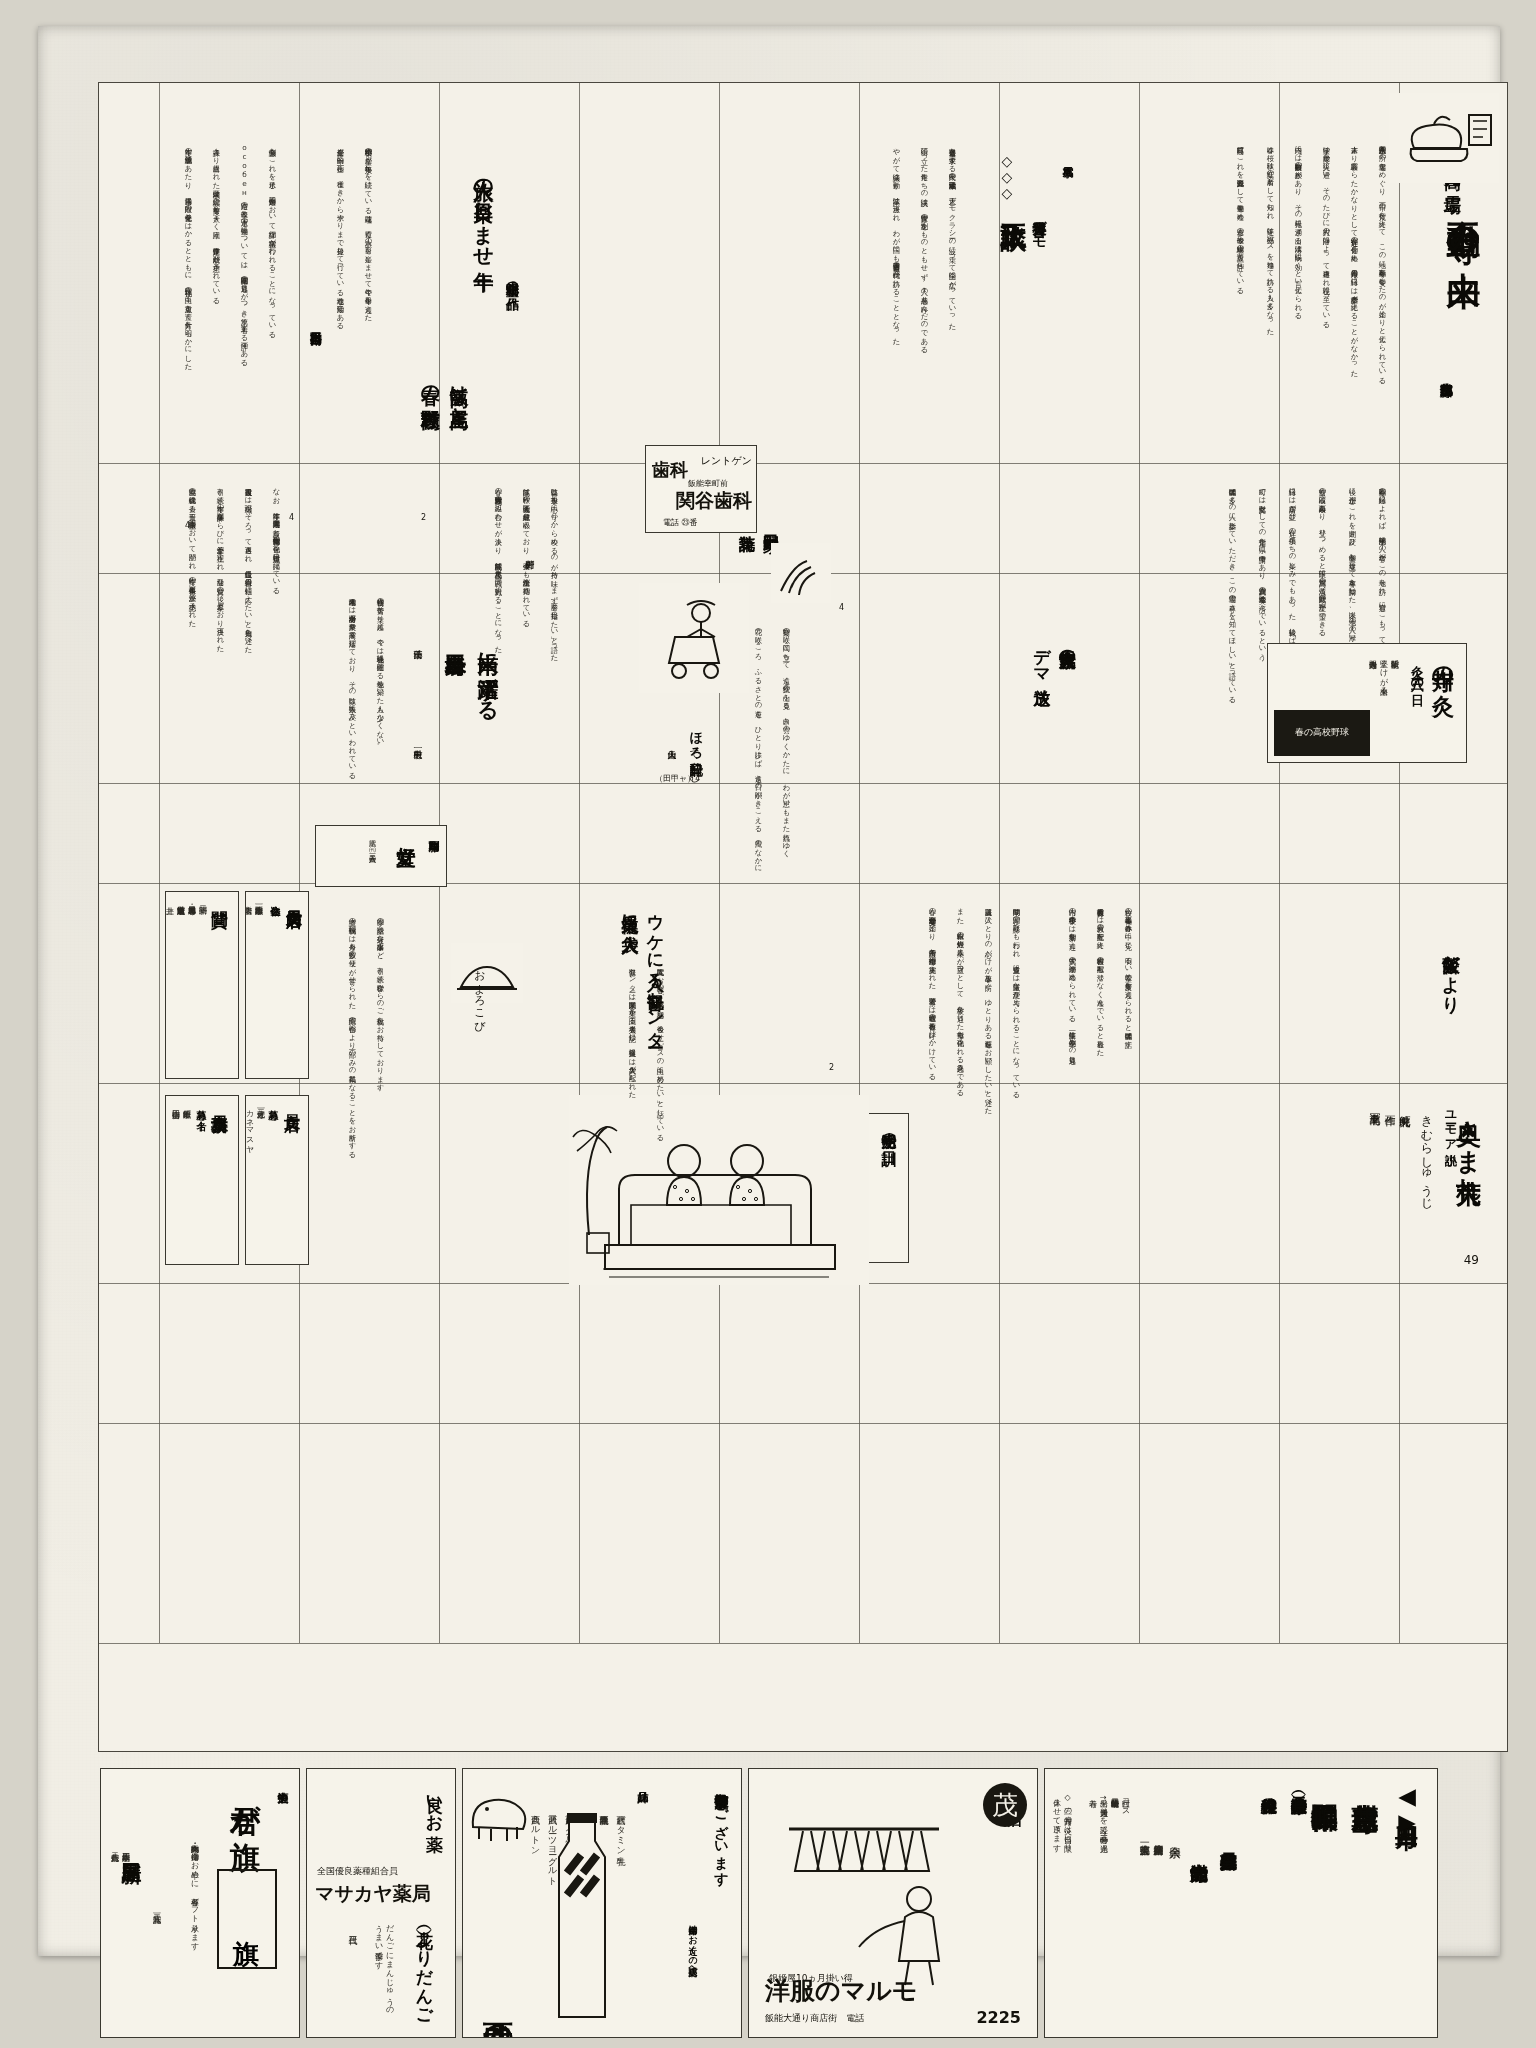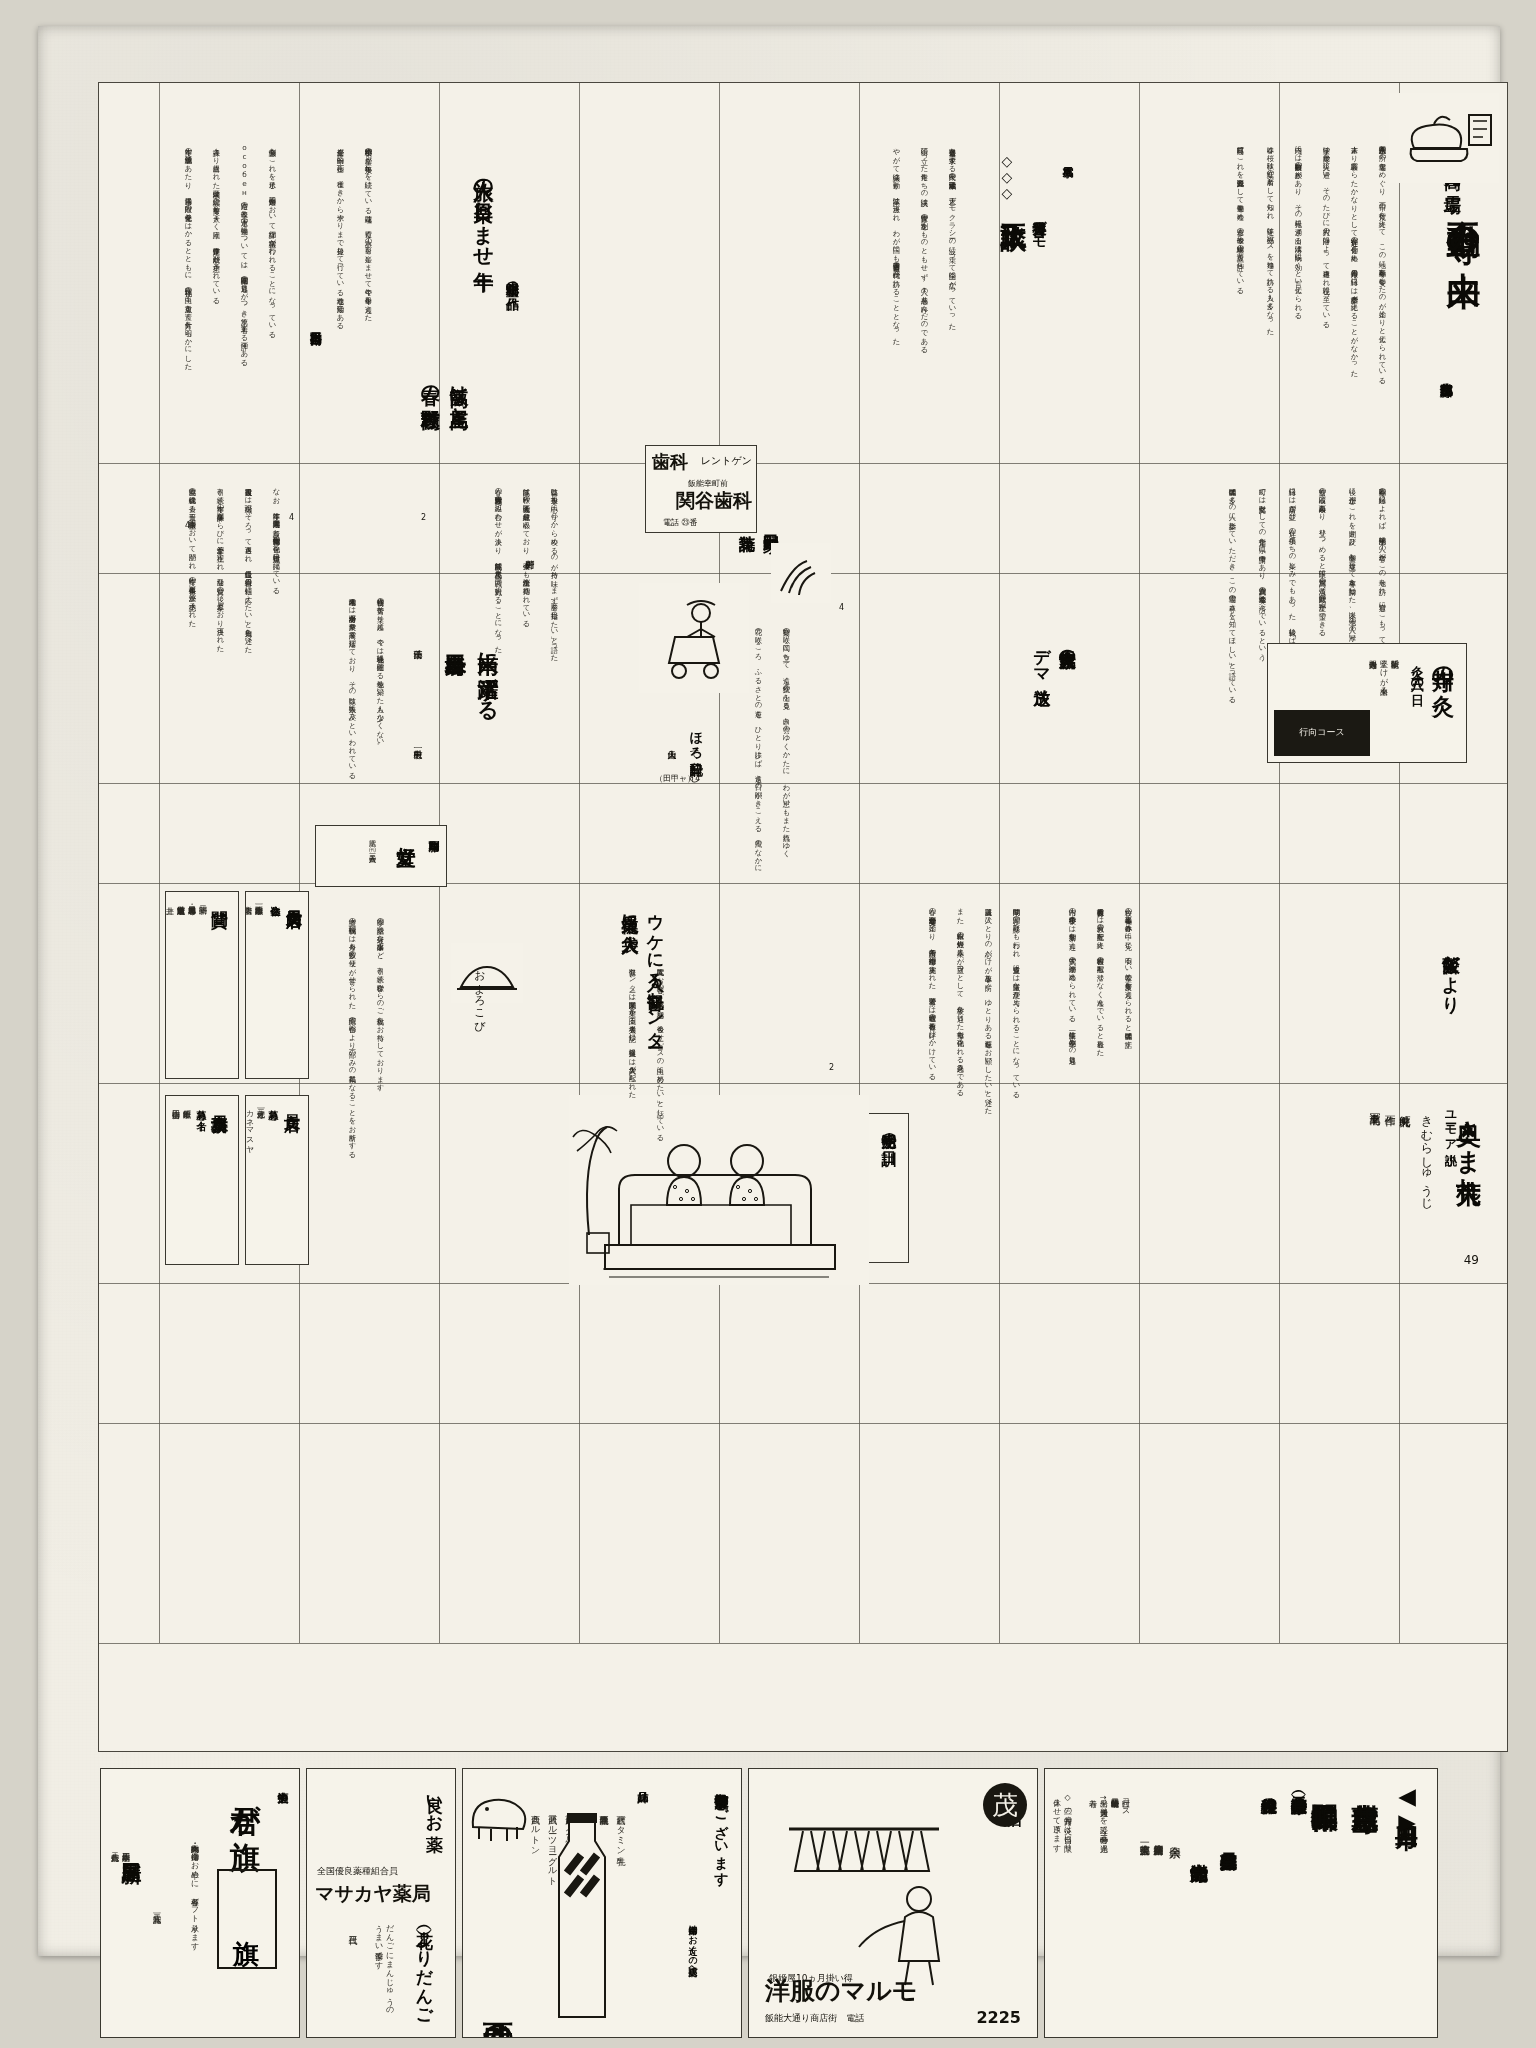--- a/index.html
+++ b/index.html
@@ -93,21 +93,21 @@
       <div class="body-col" style="right:270px;top:400px;height:560px;width:18px;">関係者は「多くの人に参詣していただき、この霊場の尊さを知ってほしい」と語っている。</div>
 
       <div class="ad" style="right:40px;top:560px;width:200px;height:120px;">
         <div style="position:relative;width:100%;height:100%;">
           <div class="hl" style="right:8px;top:8px;font-size:22px;">川寺の灸</div>
           <div class="hl" style="right:40px;top:10px;font-size:13px;">灸 三・八の日</div>
           <div class="body-col" style="right:66px;top:10px;height:100px;font-size:8px;">飯能駅前で
 堅まけが出来る</div>
           <div class="body-col" style="right:88px;top:10px;height:100px;font-size:8px;">川寺遍照寺内</div>
           <div style="position:absolute;left:6px;bottom:6px;width:96px;height:46px;background:#1d1b15;color:#f2efe6;
-                      font-size:9px;line-height:1.3;display:flex;align-items:center;justify-content:center;text-align:center;">行向コース</div>
+                      font-size:9px;line-height:1.3;display:flex;align-items:center;justify-content:center;text-align:center;">春の高校野球</div>
         </div>
       </div>
 
       <div class="ad" style="left:700px;top:1030px;width:110px;height:150px;">
         <div style="position:relative;width:100%;height:100%;">
           <div class="hl" style="right:10px;top:8px;font-size:15px;">光明生活の日訓</div>
           <div class="body-col" style="right:40px;top:10px;height:90px;font-size:8px;">遍照寺刊・ゴトウ教書</div>
           <svg style="position:absolute;left:8px;bottom:6px;width:70px;height:60px" viewBox="0 0 70 60">
             <path d="M14 48 q0 -28 21 -28 q21 0 21 28 z" fill="none" stroke="#1b1913" stroke-width="2"></path>
             <path d="M10 48 h50" stroke="#1b1913" stroke-width="2"></path>
@@ -180,21 +180,21 @@
       <div class="ad" style="left:216px;top:742px;width:132px;height:62px;">
         <div style="position:relative;width:100%;height:100%;">
           <div class="hl" style="right:6px;top:6px;font-size:11px;">謄写印刷</div>
           <div class="hl" style="right:26px;top:6px;font-size:19px;">好文堂</div>
           <div class="body-col" style="right:70px;top:8px;height:48px;font-size:7px;">電話 ㈹ 二一三〇六六番</div>
         </div>
       </div>
 
       <div class="ad" style="left:546px;top:362px;width:112px;height:88px;">
         <div style="position:relative;width:100%;height:100%;">
-          <div style="position:absolute;left:6px;top:4px;font-size:18px;font-weight:bold;color:#15130d;">歯科</div>
+          <div style="position:absolute;left:6px;top:12px;font-size:18px;font-weight:bold;color:#15130d;">歯科</div>
           <div style="position:absolute;right:4px;top:8px;font-size:10px;color:#15130d;">レントゲン</div>
           <div style="position:absolute;left:30px;bottom:18px;font-size:19px;font-weight:bold;color:#15130d;">関谷歯科</div>
           <div style="position:absolute;left:6px;top:32px;font-size:8px;color:#15130d;padding-left:36px;">飯能幸町前</div>
           <div style="position:absolute;left:8px;bottom:4px;font-size:8px;color:#15130d;margin-left:9px;">電話 ㉓番</div>
         </div>
       </div>
 
       <div class="ad" style="left:66px;top:808px;width:74px;height:188px;">
         <div style="position:relative;width:100%;height:100%;">
           <div class="hl" style="right:6px;top:6px;font-size:17px;">貸間</div>

